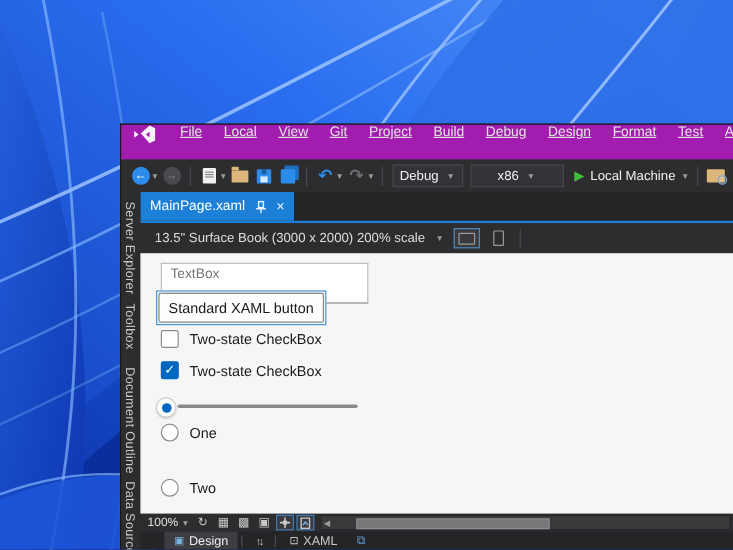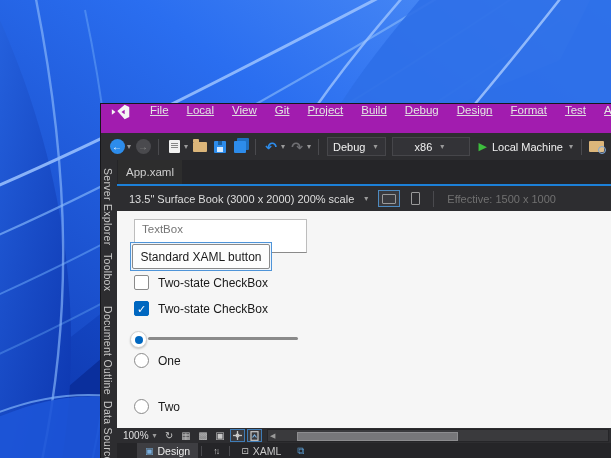--- a/index.html
+++ b/index.html
@@ -215,39 +215,44 @@
     <div class="side-strip">
       <span class="vtab" style="top:8px;">Server Explorer</span>
       <span class="vtab" style="top:93px;">Toolbox</span>
       <span class="vtab" style="top:146px;">Document Outline</span>
       <span class="vtab" style="top:241px;">Data Sources</span>
     </div>
 
     <div class="main-col">
 
       <div class="tabstrip">
-        <div class="doc-tab inactive">
-          <span>App.xaml</span>
+        <div class="doc-tab active">
+          <span>MainPage.xaml</span>
+          <svg class="tab-pin" width="9" height="11" viewBox="0 0 9 11">
+            <rect x="2.5" y="1" width="4" height="5" fill="none" stroke="#e8f2ff" stroke-width="1.2"></rect>
+            <line x1="0.5" y1="7" x2="8.5" y2="7" stroke="#e8f2ff" stroke-width="1.2"></line>
+            <line x1="4.5" y1="7" x2="4.5" y2="11" stroke="#e8f2ff" stroke-width="1.2"></line>
+          </svg>
+          <span class="tab-close">×</span>
         </div>
       </div>
       <div class="tab-underline"></div>
 
       <div class="devicebar">
         <span class="device-combo">
           <span>13.5" Surface Book (3000 x 2000) 200% scale</span>
           <span class="tcaret">▾</span>
         </span>
         <span class="dev-icon-box sel">
             <span class="mon-land"></span>
           </span>
         <span class="dev-icon-box">
             <span class="mon-port"></span>
           </span>
         <span class="tsep"></span>
-        <span class="effective">Effective: 1500 x 1000</span>
       </div>
 
       <div class="surface">
         <input class="xtextbox" placeholder="TextBox" style="">
         <div class="adorner">
           <div class="xbutton">Standard XAML button</div>
         </div>
         <div class="ctl-row" style="top:64px;">
           <span class="xcheck"></span>
           <span class="ctl-label">Two-state CheckBox</span>

